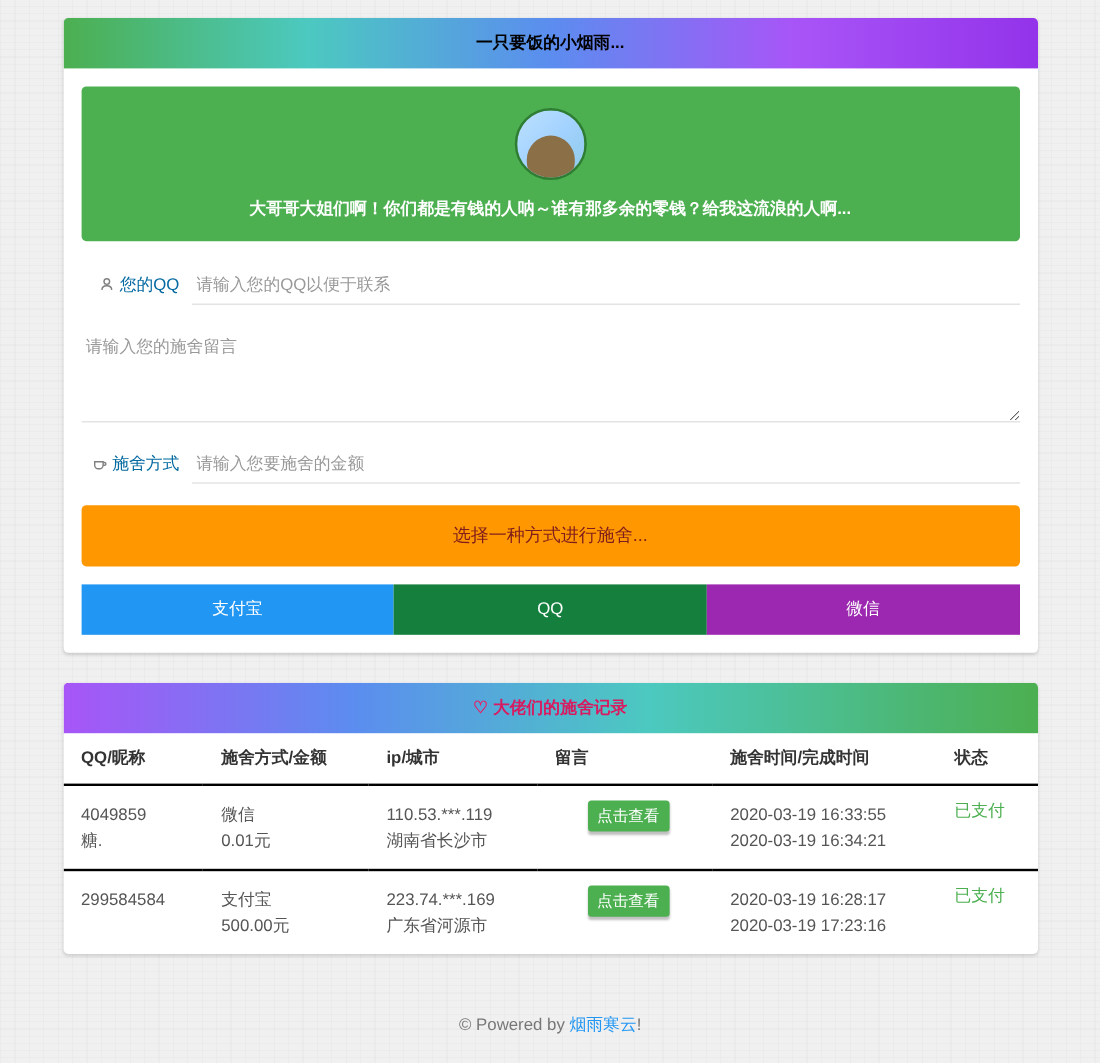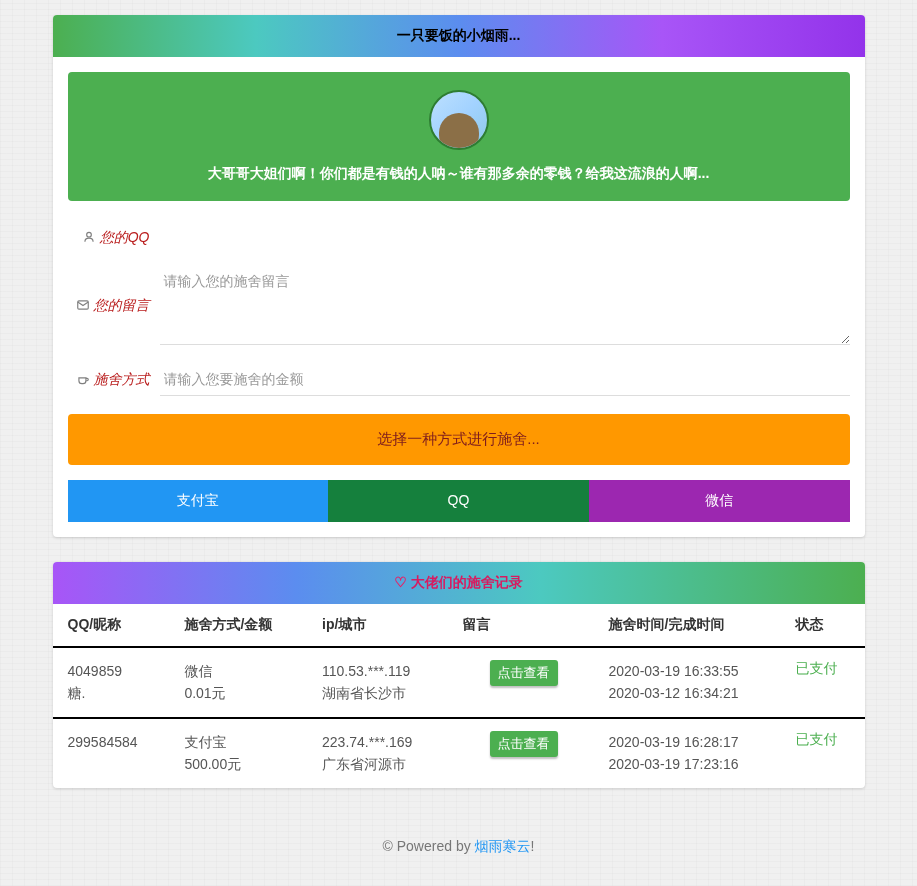--- a/index.html
+++ b/index.html
@@ -63,24 +63,23 @@
     .form-row {
       display: flex;
       align-items: flex-start;
       margin-bottom: 18px;
       gap: 10px;
     }
     .form-label {
       width: 82px;
       text-align: right;
       padding-top: 8px;
-      color: #b91c1c;
+      color: #0369a1;
       font-size: 14px;
       white-space: nowrap;
-      font-style: italic;
     }
     .form-label .micon {
       display: inline-block;
       vertical-align: -2px;
       margin-right: 4px;
       opacity: 0.75;
     }
     .form-control {
       flex: 1;
       border: none;
@@ -187,31 +186,24 @@
 
       <div class="form-row">
         <div class="form-label">
           <span class="micon">
             <svg width="14" height="14" viewBox="0 0 24 24" fill="none" stroke="#555" stroke-width="2">
                 <circle cx="12" cy="8" r="4"></circle>
                 <path d="M5 20c0-4 3-6 7-6s7 2 7 6"></path>
               </svg>
           </span><span>您的QQ</span>
         </div>
+        <input type="text" class="form-control" placeholder="请输入您的QQ以便于联系" style="">
       </div>
 
       <div class="form-row">
-        <div class="form-label" style="padding-top:32px">
-          <span class="micon">
-            <svg width="14" height="14" viewBox="0 0 24 24" fill="none" stroke="#555" stroke-width="2">
-                <rect x="3" y="5" width="18" height="14" rx="2"></rect>
-                <path d="M3 7l9 6 9-6"></path>
-              </svg>
-          </span><span>您的留言</span>
-        </div>
         <textarea class="form-control" placeholder="请输入您的施舍留言" style=""></textarea>
       </div>
 
       <div class="form-row">
         <div class="form-label">
           <span class="micon">
             <svg width="14" height="14" viewBox="0 0 24 24" fill="none" stroke="#555" stroke-width="2">
                 <path d="M5 10h12v5a5 5 0 01-5 5h-2a5 5 0 01-5-5v-5z"></path>
                 <path d="M17 11h2a2 2 0 010 4h-2"></path>
               </svg>
@@ -255,21 +247,21 @@
               <div>微信</div>
               <div>0.01元</div>
             </td>
             <td>
               <div>110.53.***.119</div>
               <div>湖南省长沙市</div>
             </td>
             <td><button class="btn-view">点击查看</button></td>
             <td>
               <div>2020-03-19 16:33:55</div>
-              <div>2020-03-12 16:34:21</div>
+              <div>2020-03-19 16:34:21</div>
             </td>
             <td><span class="status-paid">已支付</span></td>
           </tr>
           <tr>
             <td>
               <div>299584584</div>
               <div></div>
             </td>
             <td>
               <div>支付宝</div>

